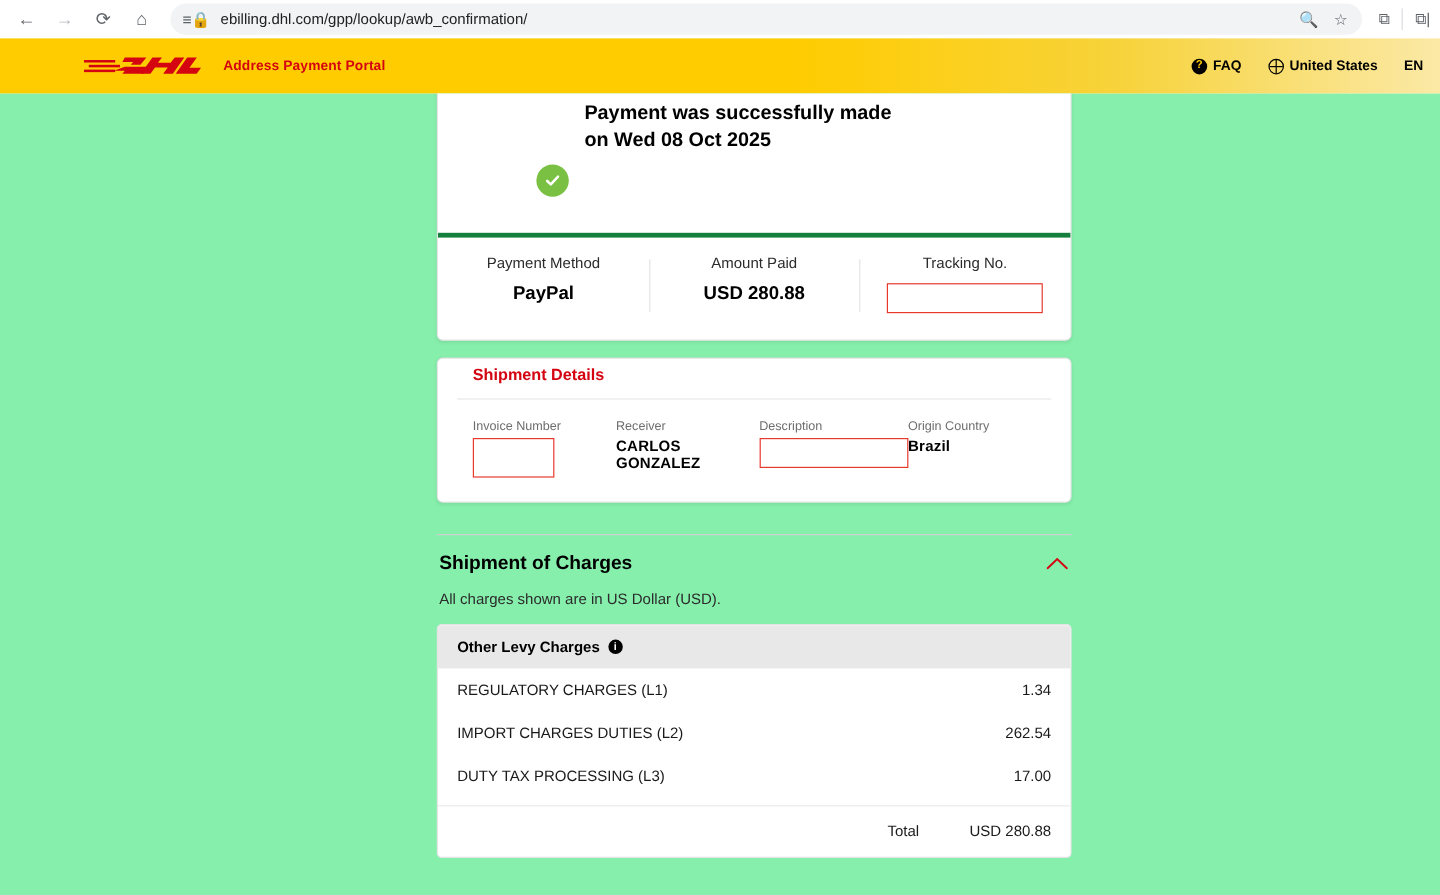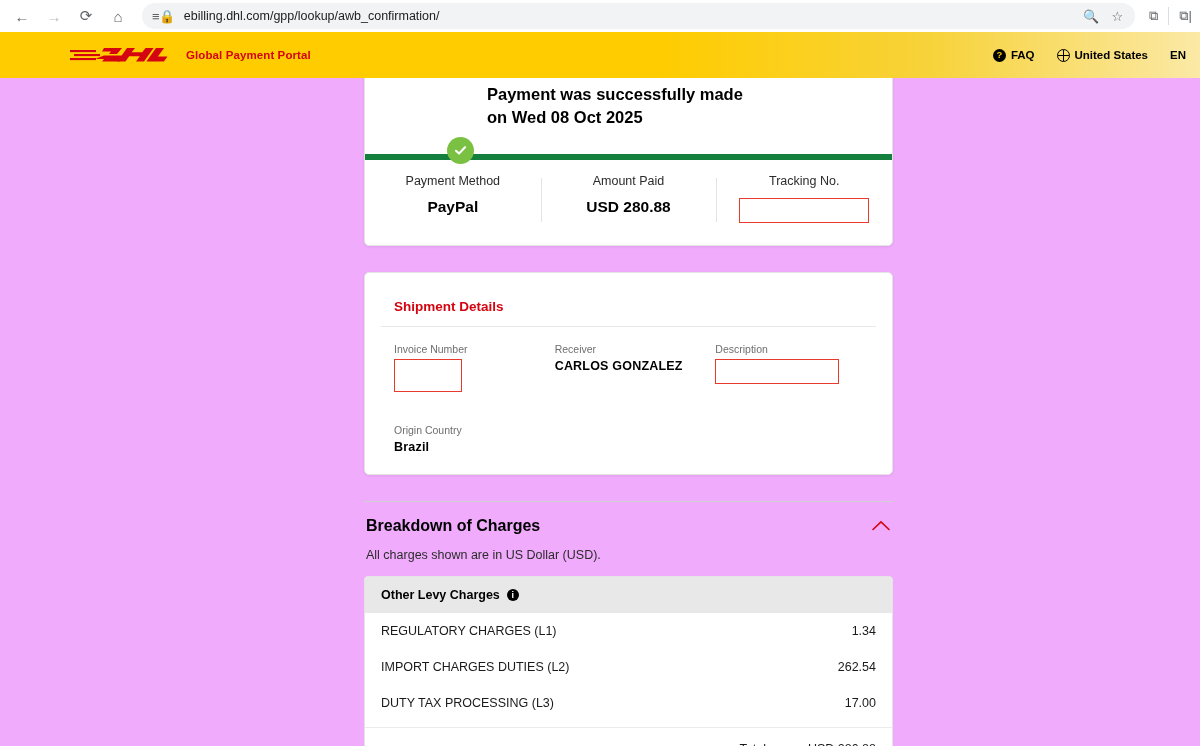--- a/index.html
+++ b/index.html
@@ -94,21 +94,21 @@
   .globe::after {
     content: ""; position: absolute; left: 5px; top: 0;
     width: 1.4px; height: 100%; background: #000;
   }
 
   
   .page {
     position: relative;
     width: 1200px;
     height: 668px;
-    background: #f0abfc;
+    background: #86efac;
     overflow: hidden;
   }
   .content {
     position: absolute;
     left: 364px;
     top: -22px;
     width: 529px;
   }
 
   .card {
@@ -138,23 +138,24 @@
   .check svg { display: block; }
   .success-text {
     font-size: 16.5px;
     font-weight: bold;
     color: #000;
     line-height: 1.42;
     max-width: 330px;
     padding-left: 50px;
   }
   .summary-row {
-    border-top: 6px solid #15803d;
+    border-top: 4px solid #15803d;
     display: flex;
     padding: 14px 0 22px;
+    margin-top: 40px;
   }
   .summary-cell {
     flex: 1;
     text-align: center;
     padding: 0 6px;
     position: relative;
   }
   .summary-cell + .summary-cell::before {
     content: "";
     position: absolute;
@@ -166,32 +167,32 @@
   .summary-value { font-size: 15.5px; font-weight: bold; color: #000; }
   .redbox {
     border: 1.6px solid #e8392d;
     height: 24px;
     display: block;
     margin: 2px auto 0;
   }
   .redbox.tracking { width: 130px; height: 25px; }
 
   
-  .ship-card { margin-top: 26px; padding: 26px 16px 20px; }
+  .ship-card { margin-top: 14px; padding: 6px 16px 20px; }
   .ship-title {
     color: #d40511;
     font-weight: bold;
     font-size: 13.5px;
     padding: 0 0 12px 13px;
     border-bottom: 1px solid #e8e8e8;
   }
   .ship-grid {
     display: grid;
-    grid-template-columns: repeat(3, 1fr);
-    row-gap: 32px;
+    grid-template-columns: repeat(4, 1fr);
+    row-gap: 17px;
     padding: 16px 0 0 13px;
   }
   .field-label { font-size: 10.5px; color: #6e6e6e; margin-bottom: 4px; }
   .field-value { font-size: 12.5px; font-weight: bold; color: #000; letter-spacing: .2px; }
   .redbox.invoice { width: 68px; height: 33px; margin: 2px 0 0; }
   .redbox.address { width: 138px; height: 39px; margin: 2px 0 0; }
   .redbox.shipper { width: 131px; height: 17px; margin: 2px 0 0; }
   .redbox.descr { width: 124px; height: 25px; margin: 2px 0 0; }
 
   
@@ -280,21 +281,21 @@
         <rect x="0" y="6" width="26" height="2.1"></rect>
         <rect x="4" y="10" width="26" height="2.1"></rect>
         <rect x="0" y="14" width="26" height="2.1"></rect>
         <path d="M34 4 h18 l-5 6 h-8 l2-2.4 h-9z"></path>
         <path d="M30 11.6 h20 l-4.6 5.8 H28 l2-2.4 h-9z" transform="translate(4,0)"></path>
         <path d="M57 4 h8 l-3.4 4.2 h10.6 L75.6 4 h8 l-9.6 13.4 h-8 l3.8-5.2 H59.2 l-3.8 5.2 h-8z"></path>
         <path d="M86 4 h8 l-6.1 8.4 h9.6 l-3.6 5 H76.4z"></path>
       </g>
     </svg>
   </div>
-  <div class="portal-title">Global Payment Portal</div>
+  <div class="portal-title">Address Payment Portal</div>
 
   <div class="header-right">
     <div class="hitem">
       <span class="hicon-circle">?</span>
       <span>FAQ</span>
     </div>
     <div class="hitem">
       <span class="globe"></span>
       <span>United States</span>
     </div>
@@ -356,21 +357,21 @@
 
         <div>
           <div class="field-label">Origin Country</div>
           <div class="field-value">Brazil</div>
         </div>
       </div>
     </div>
 
     <div class="divider-top"></div>
     <div class="breakdown-head">
-      <div class="breakdown-title">Breakdown of Charges</div>
+      <div class="breakdown-title">Shipment of Charges</div>
       <div class="chev">
         <svg width="18" height="11" viewBox="0 0 18 11" aria-hidden="true">
           <path d="M1 9.5 L9 1.8 L17 9.5" fill="none" stroke="#d40511" stroke-width="1.6" stroke-linecap="round"></path>
         </svg>
       </div>
     </div>
     <div class="charges-note">All charges shown are in US Dollar (USD).</div>
 
     <div class="charges-card">
       <div class="charges-header">

